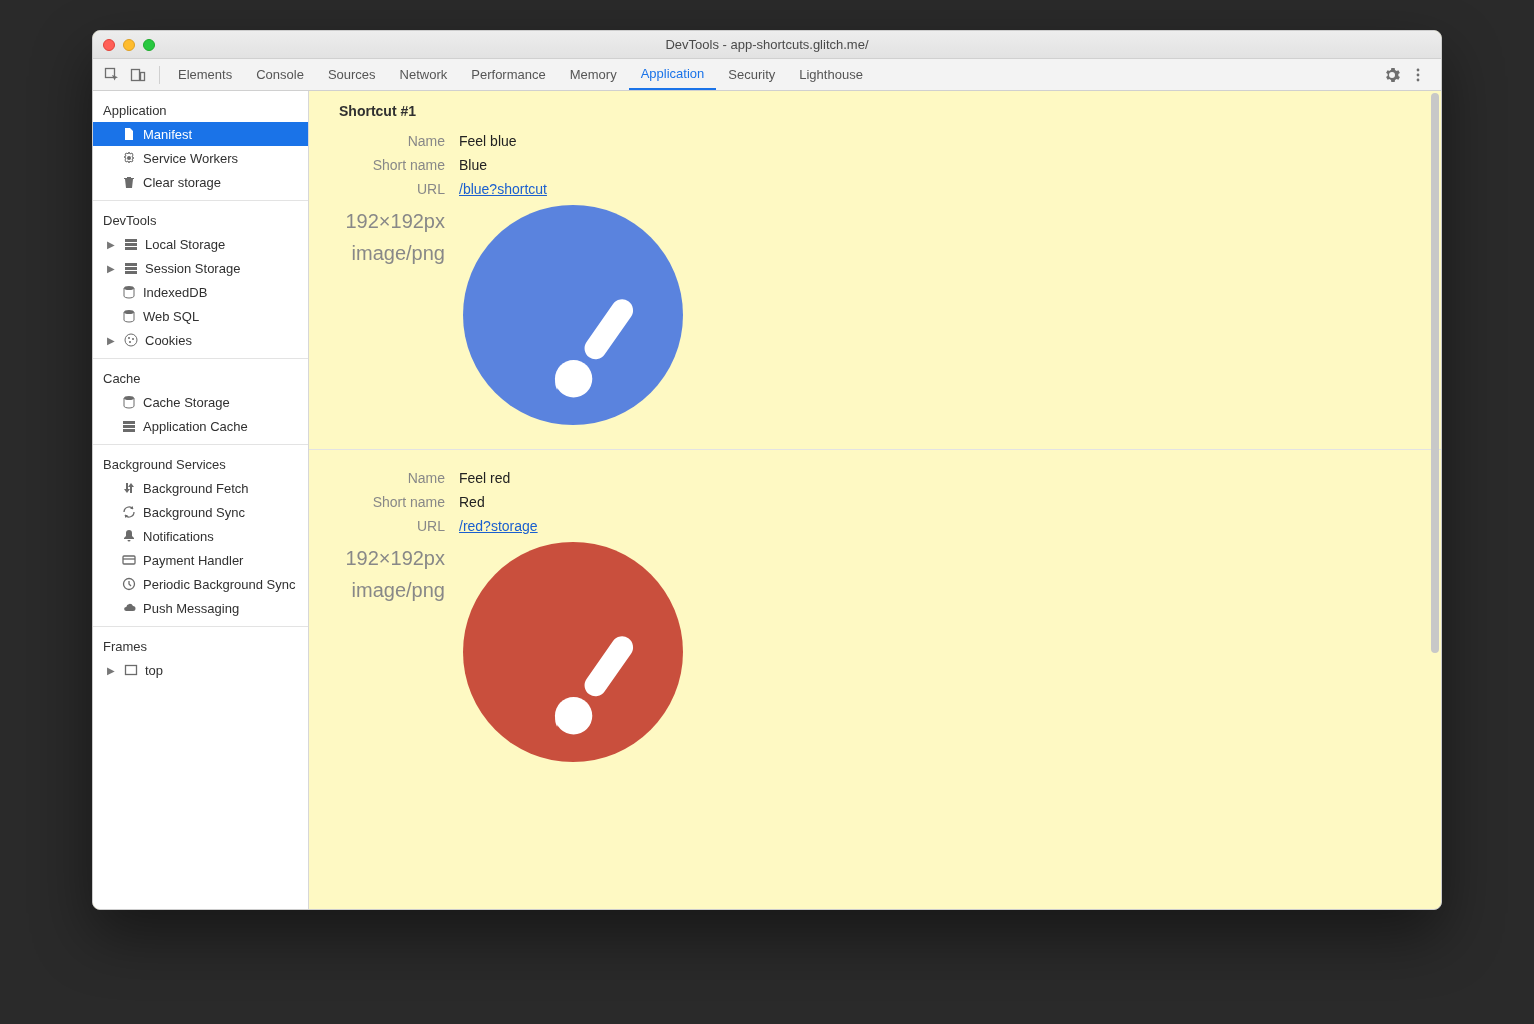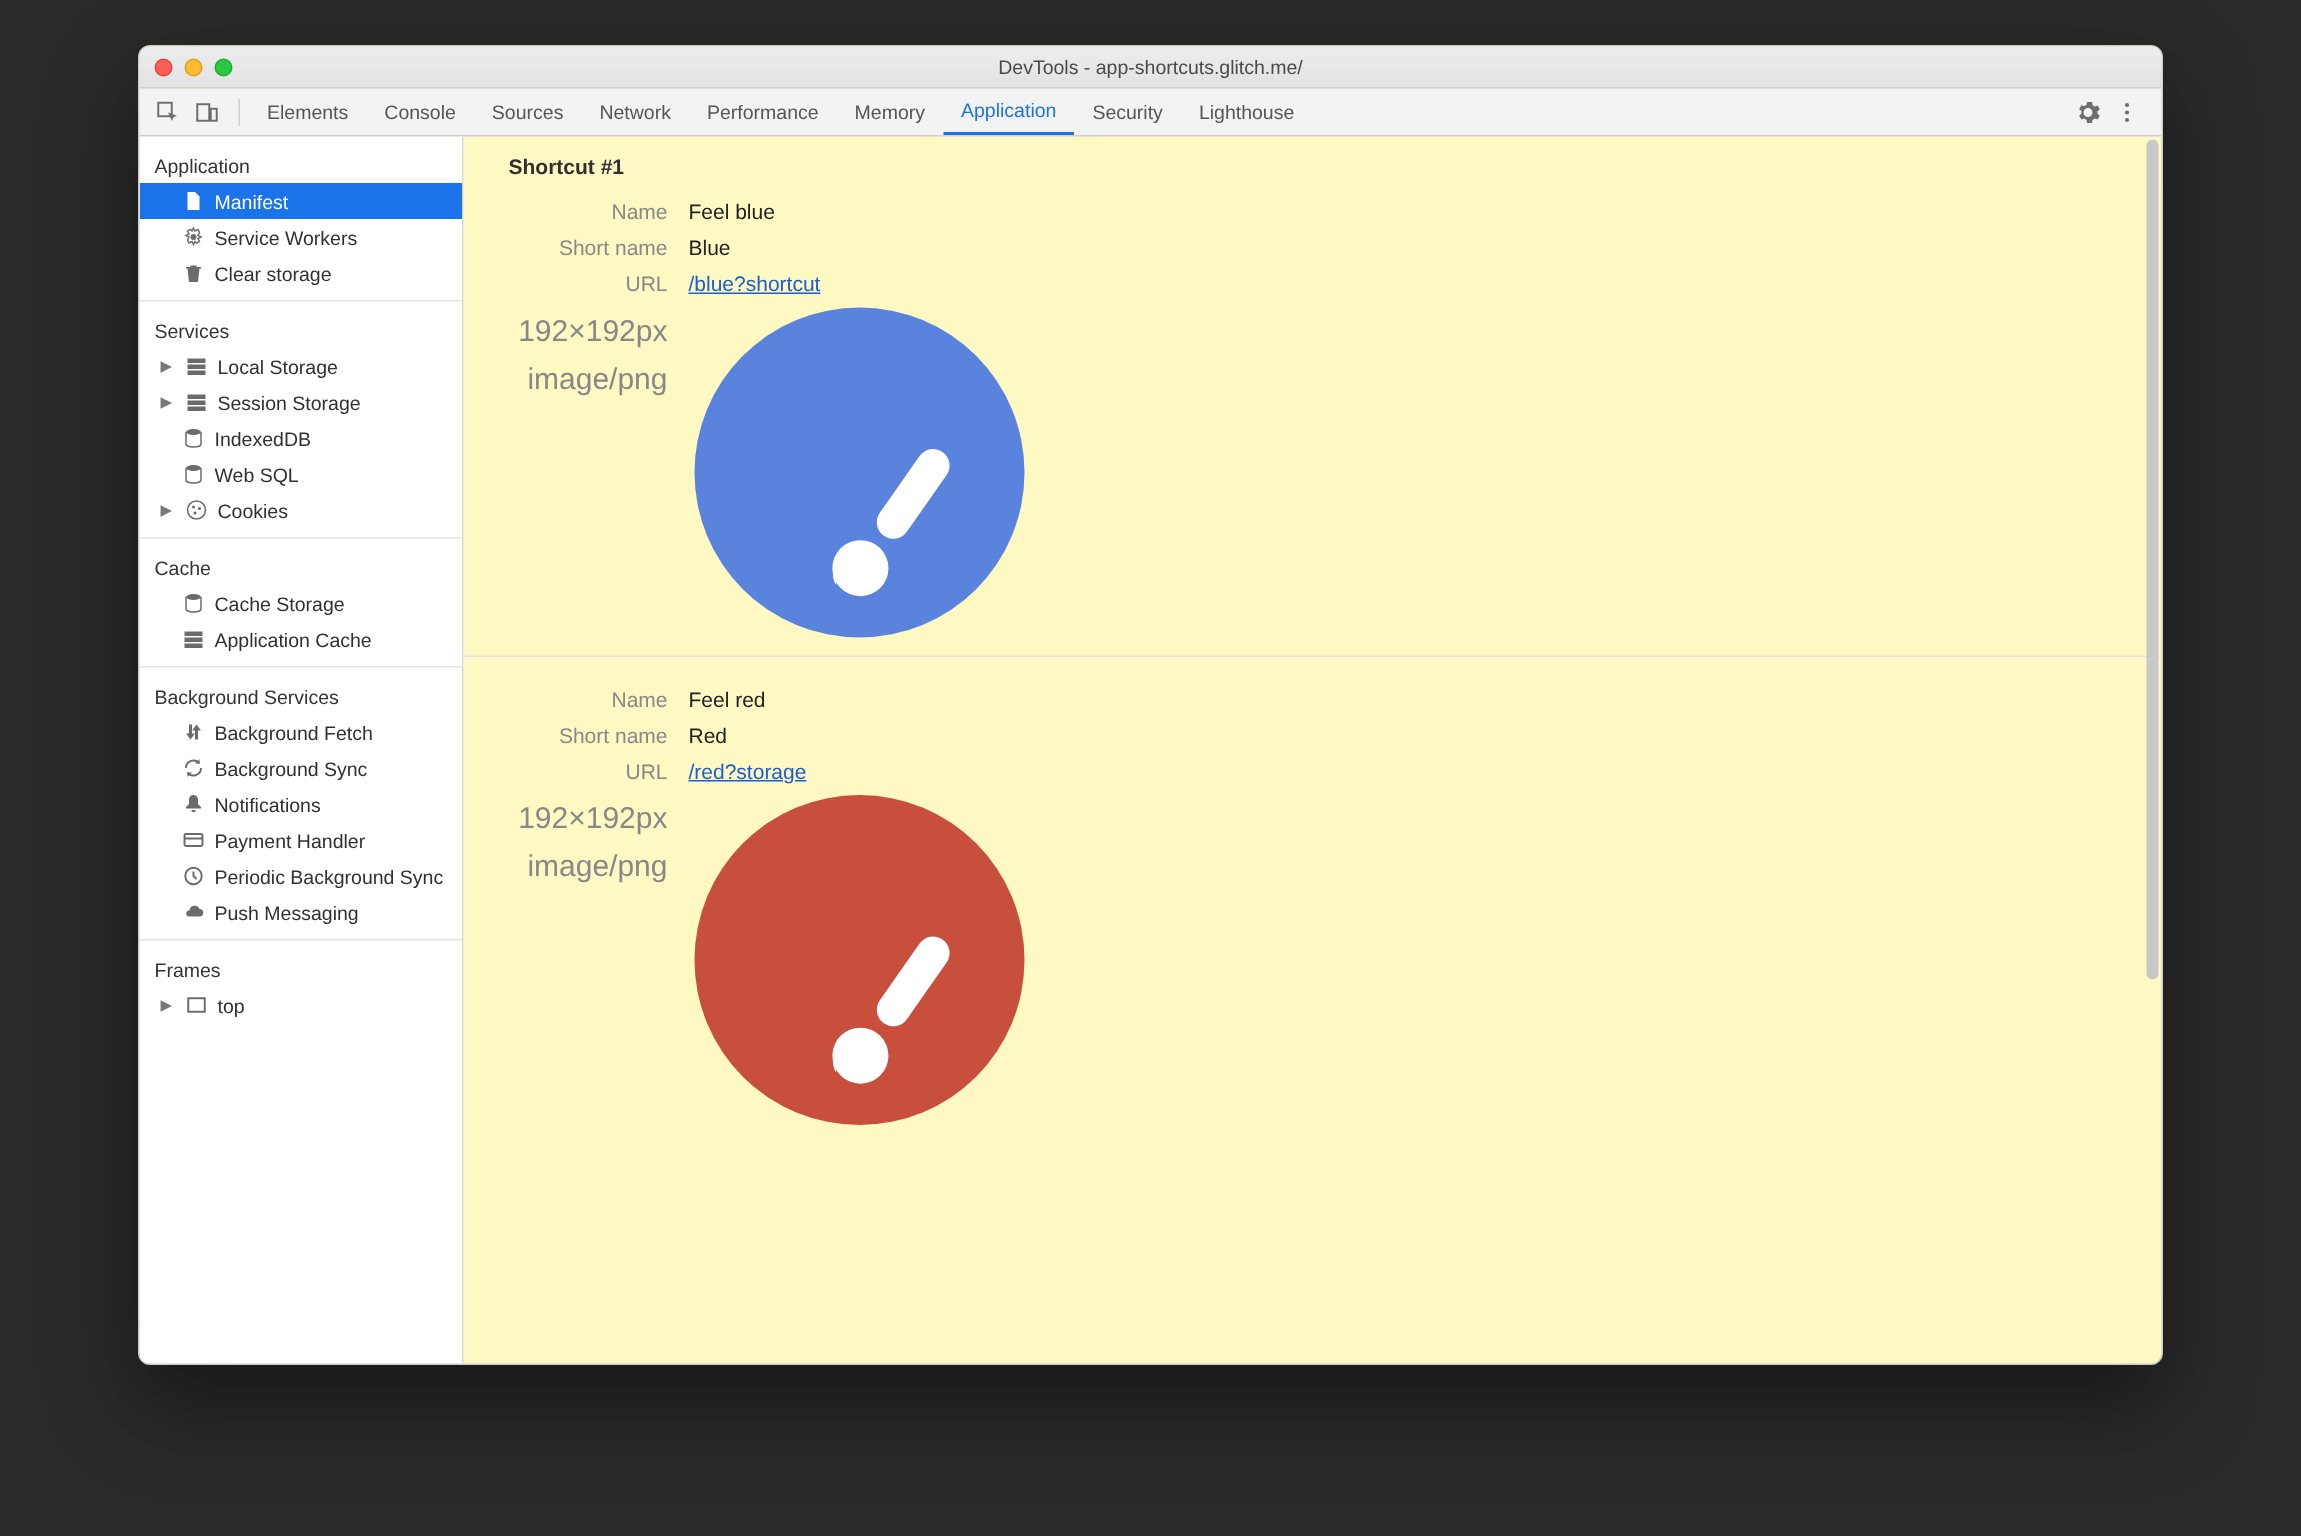--- a/index.html
+++ b/index.html
@@ -130,21 +130,21 @@
   }
   .scrollbar {
     position:absolute;
     right:2px;top:2px;
     width:8px;height:560px;
     background:#c8c8c8;
     border-radius:4px;
   }
   .section {
     border-bottom:1px solid #e3e3e3;
-    padding:12px 30px 12px 30px;
+    padding:12px 30px 24px 30px;
   }
   .section h3 {
     font-size:14px;
     font-weight:700;
     color:#303030;
     margin-bottom:14px;
   }
   .field {
     display:flex;
     margin:8px 0;
@@ -255,21 +255,21 @@
       <div class="item indent">
         <span class="icon">
             <svg viewBox="0 0 14 14" fill="currentColor">
               <path d="M3 4h8l-1 9H4z M2 3h10v1H2z M5 2h4v1H5z"></path>
             </svg>
           </span>
         <span>Clear storage</span>
       </div>
       <div class="group-sep"></div>
 
-      <div class="group-title">Services</div>
+      <div class="group-title">DevTools</div>
       <div class="item">
         <span class="arrow">▶</span>
         <span class="icon">
             <svg viewBox="0 0 14 14" fill="currentColor">
               <rect x="1" y="2" width="12" height="3"></rect>
               <rect x="1" y="6" width="12" height="3"></rect>
               <rect x="1" y="10" width="12" height="3"></rect>
             </svg>
           </span>
         <span>Local Storage</span>

